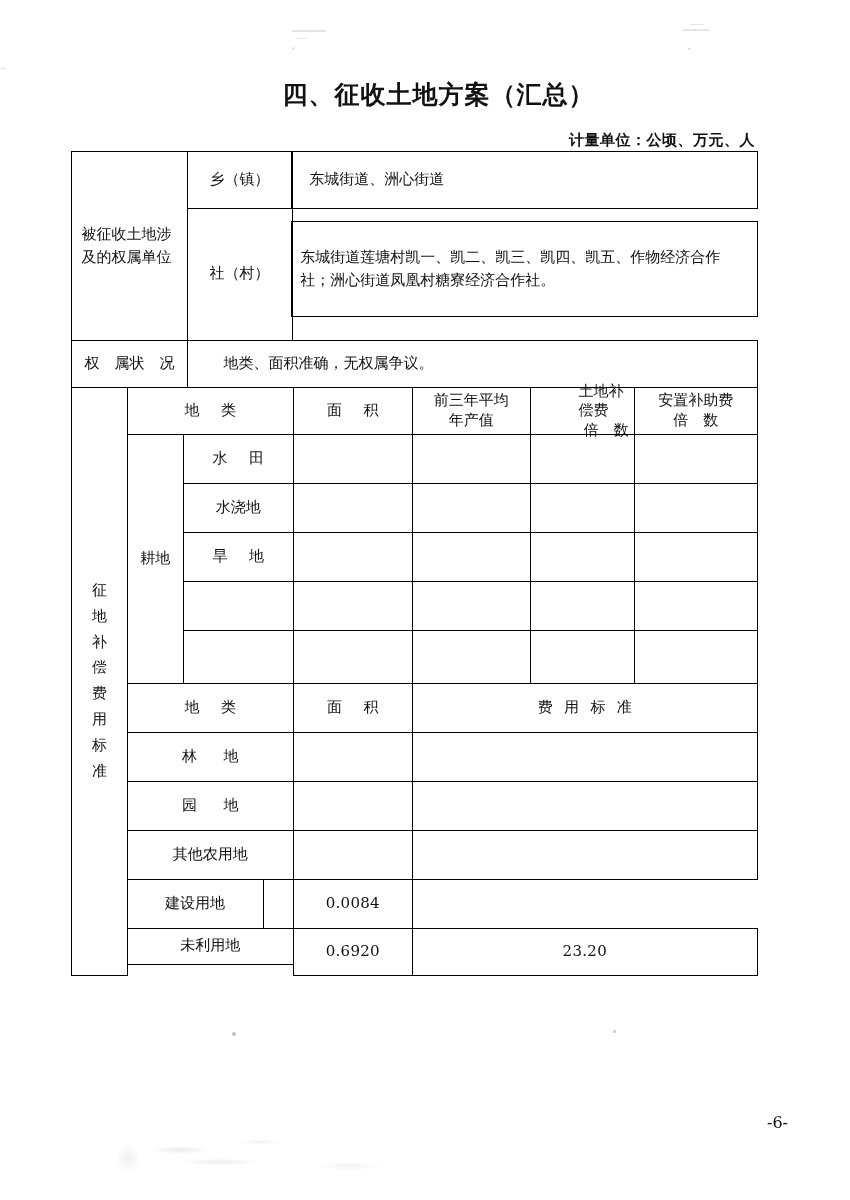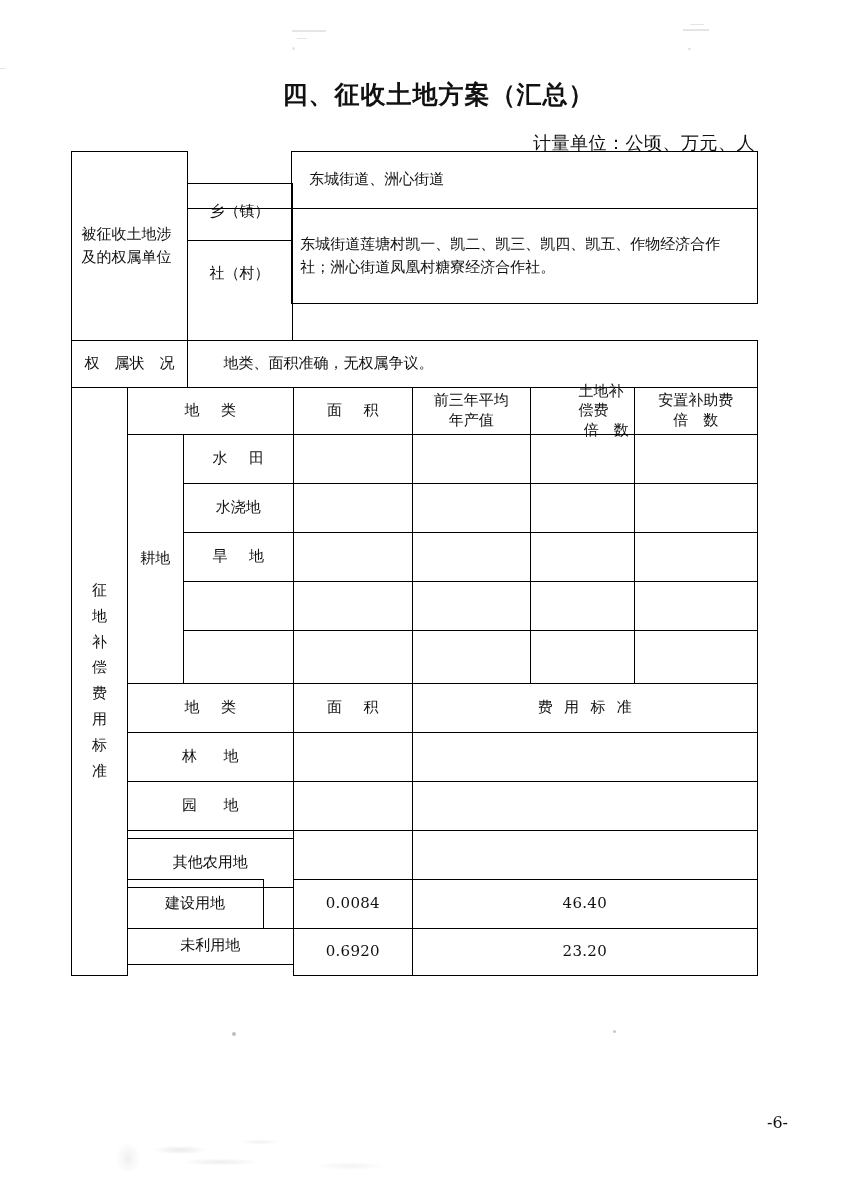--- a/index.html
+++ b/index.html
@@ -39,22 +39,22 @@
     text-align:center;
     font-family:"DejaVu Sans","Liberation Sans",sans-serif;
     font-weight:700;
     font-size:25px;
     letter-spacing:1px;
     padding-left:20px;
   }
   .unit-line{
     position:absolute;right:95px;top:131px;
     font-family:"DejaVu Sans","Liberation Sans",sans-serif;
-    font-weight:400;
-    font-size:18px;
+    font-weight:700;
+    font-size:15px;
     letter-spacing:.5px;
   }
 
   
   .tbl-wrap{position:absolute;left:71px;top:151px;width:687px;height:825px;}
   .cell{
     position:absolute;
     box-sizing:border-box;
     border:1.4px solid #000;
     background:transparent;
@@ -109,25 +109,25 @@
 
   <div class="doc-title">四、征收土地方案（汇总）</div>
   <div class="unit-line">计量单位：公顷、万元、人</div>
 
   <div class="tbl-wrap">
 
     <div class="cell c-center" style="left:0;top:0;width:117px;height:190px;">
       <div style="width:96px;text-align:left;line-height:1.55;">被征收土地涉及的权属单位</div>
     </div>
 
-    <div class="cell c-center" style="left:115.6px;top:0;width:106px;height:58px;margin-top:32px;">乡（镇）</div>
+    <div class="cell c-center" style="left:115.6px;top:0;width:106px;height:58px;">乡（镇）</div>
     <div class="cell c-midleft" style="left:220.2px;top:0;width:466.8px;height:58px;padding-left:17px;">东城街道、洲心街道</div>
 
     <div class="cell c-center" style="left:115.6px;top:56.6px;width:106px;height:133.4px;">社（村）</div>
-    <div class="cell" style="left:220.2px;top:57px;width:466.8px;height:96px;align-items:center;padding:0 8px;">
+    <div class="cell" style="left:220.2px;top:70px;width:466.8px;height:96px;align-items:center;padding:0 8px;">
       <div style="line-height:1.55;">东城街道莲塘村凯一、凯二、凯三、凯四、凯五、作物经济合作社；洲心街道凤凰村糖寮经济合作社。</div>
     </div>
 
     <div class="cell" style="left:0;top:188.6px;width:117px;height:48.4px;flex-direction:row;align-items:center;justify-content:center;line-height:1.3;">
       <span>权　属</span>
       <span>状　况</span>
     </div>
     <div class="cell c-midleft" style="left:115.6px;top:188.6px;width:571.4px;height:48.4px;padding-left:36px;">地类、面积准确，无权属争议。</div>
 
     <div class="cell vlabel" style="left:0;top:235.6px;width:57px;height:589.4px;">
@@ -215,35 +215,32 @@
       </div>
     <div class="cell c-center" style="left:221.6px;top:580.6px;width:120.4px;height:50.4px;"></div>
     <div class="cell c-center" style="left:340.6px;top:580.6px;width:346.4px;height:50.4px;"></div>
 
     <div class="cell c-center" style="left:55.6px;top:629.6px;width:167.4px;height:50.4px;">
         <span class="wide-sp">园　地</span>
       </div>
     <div class="cell c-center" style="left:221.6px;top:629.6px;width:120.4px;height:50.4px;"></div>
     <div class="cell c-center" style="left:340.6px;top:629.6px;width:346.4px;height:50.4px;"></div>
 
-    <div class="cell c-center" style="left:55.6px;top:678.6px;width:167.4px;height:50.4px;margin-top:8px;">
+    <div class="cell c-center" style="left:55.6px;top:678.6px;width:167.4px;height:50.4px;">
         <span>其他农用地</span>
       </div>
     <div class="cell c-center" style="left:221.6px;top:678.6px;width:120.4px;height:50.4px;"></div>
     <div class="cell c-center" style="left:340.6px;top:678.6px;width:346.4px;height:50.4px;"></div>
 
     <div class="cell c-center" style="left:55.6px;top:727.6px;width:137px;height:50.4px;">
         <span>建设用地</span>
       </div>
     <div class="cell c-center" style="left:221.6px;top:727.6px;width:120.4px;height:50.4px;">
         <span class="num">0.0084</span>
       </div>
-    <div class="cell c-center" style="left:340.6px;top:727.6px;width:346.4px;height:50.4px;">
-        <span class="num">46.40</span>
-      </div>
 
     <div class="cell c-center" style="left:55.6px;top:776.6px;width:167.4px;height:37px;">
         <span>未利用地</span>
       </div>
     <div class="cell c-center" style="left:221.6px;top:776.6px;width:120.4px;height:48.4px;">
         <span class="num">0.6920</span>
       </div>
     <div class="cell c-center" style="left:340.6px;top:776.6px;width:346.4px;height:48.4px;">
         <span class="num">23.20</span>
       </div>

